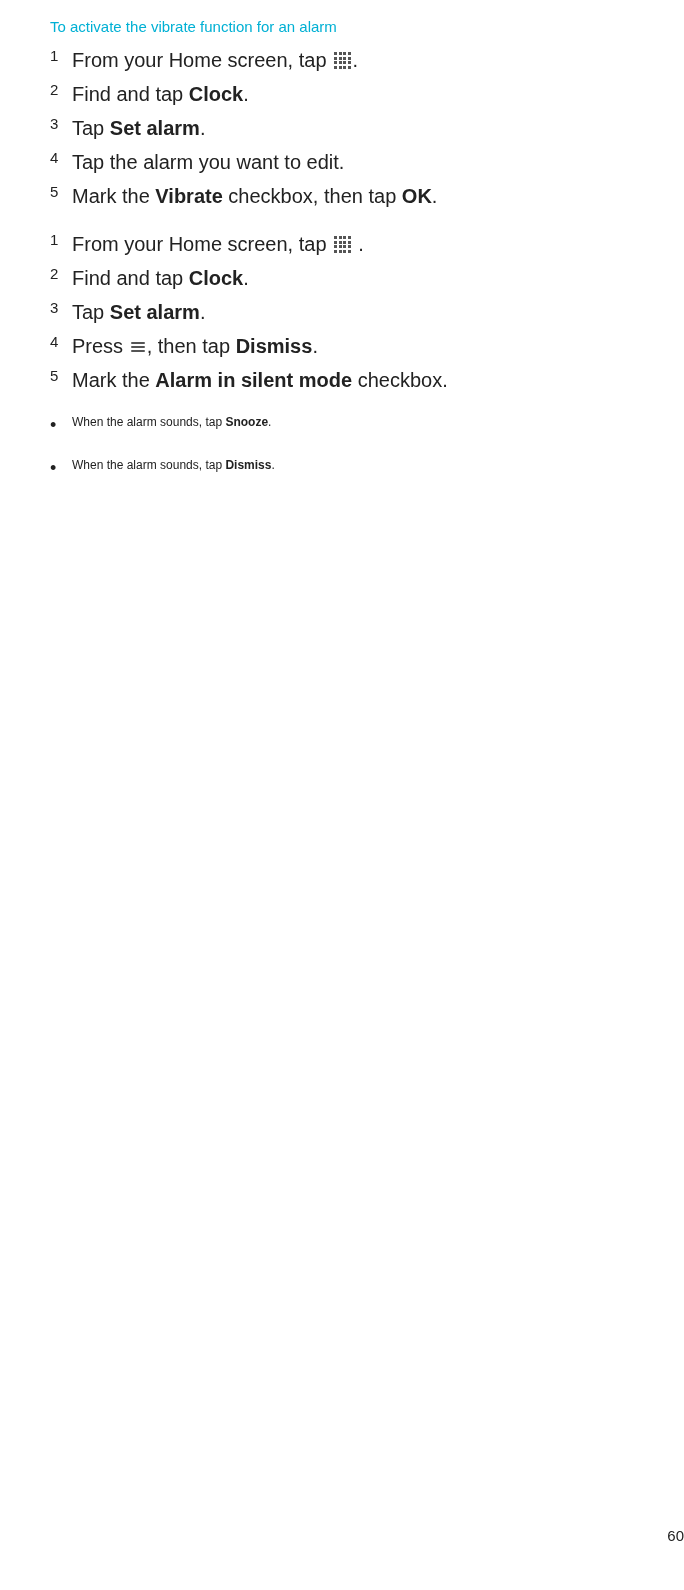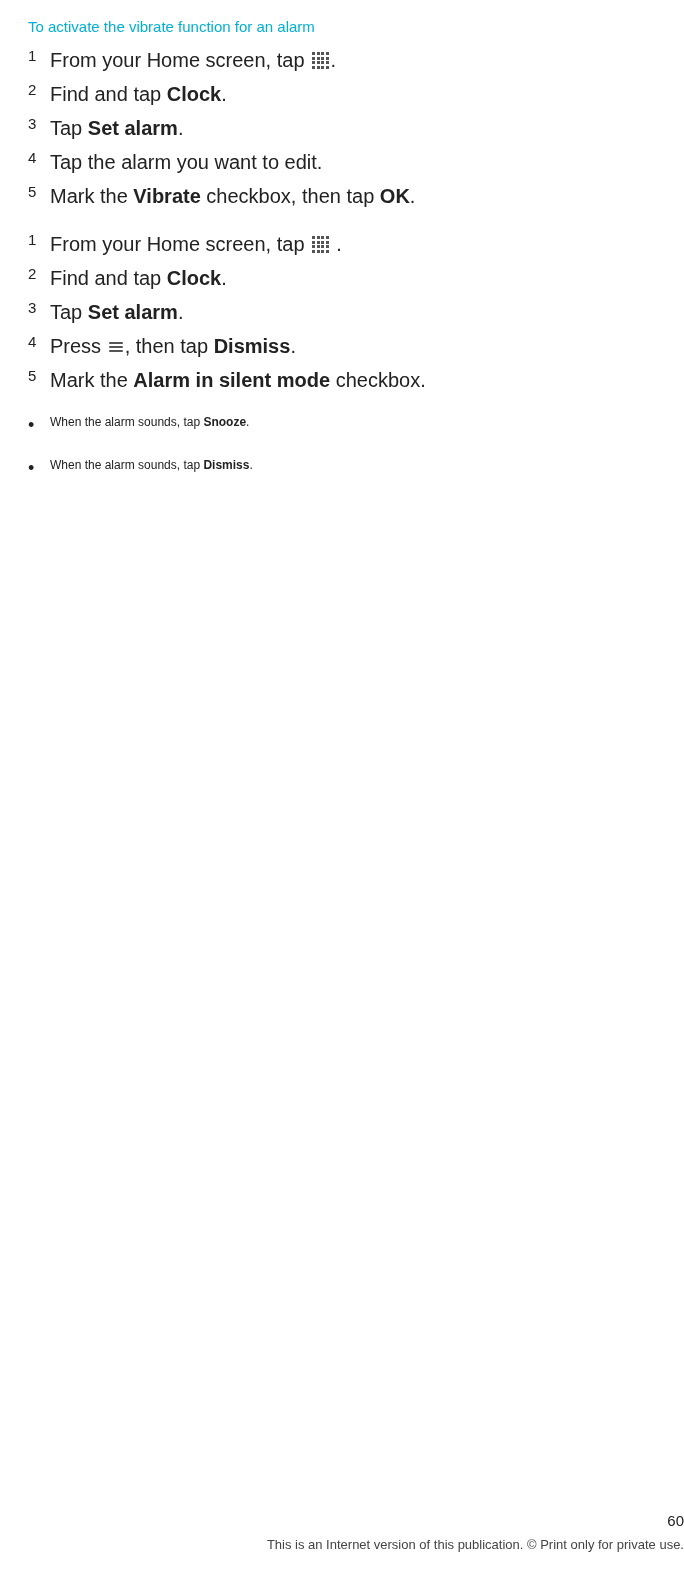--- a/index.html
+++ b/index.html
@@ -85,20 +85,21 @@
       font-size: 12px;
       line-height: 1.5;
     }
 
     .bullet-text b {
       font-weight: bold;
     }
 
     .section-block {
       margin-bottom: 14px;
+      margin-left: 22px;
     }
 
     .grid-icon {
       display: inline-grid;
       grid-template-columns: repeat(4, 3px);
       grid-template-rows: repeat(4, 3px);
       gap: 1.5px;
       vertical-align: middle;
       margin: 0 2px;
       position: relative;
@@ -269,14 +270,13 @@
         <span class="bullet-dot">•</span>
         <span class="bullet-text">When the alarm sounds, tap <b>Dismiss</b>.</span>
       </li>
     </ul>
   </div>
 
 </div>
 
 <div class="page-footer">
   <div class="page-number">60</div>
-  <div class="footer-text">This is an Internet version of this publication. © Print only for private use.</div>
 </div>
 
 </body></html>

